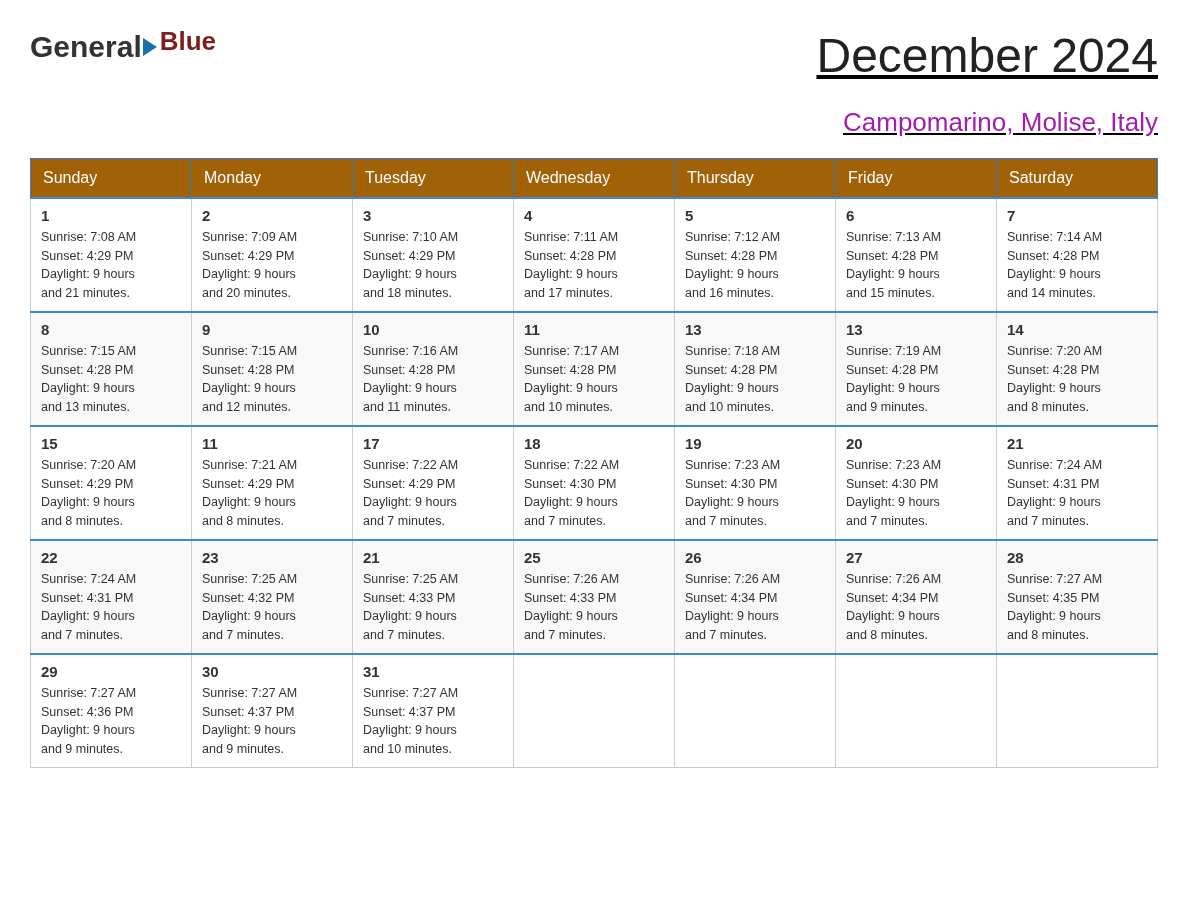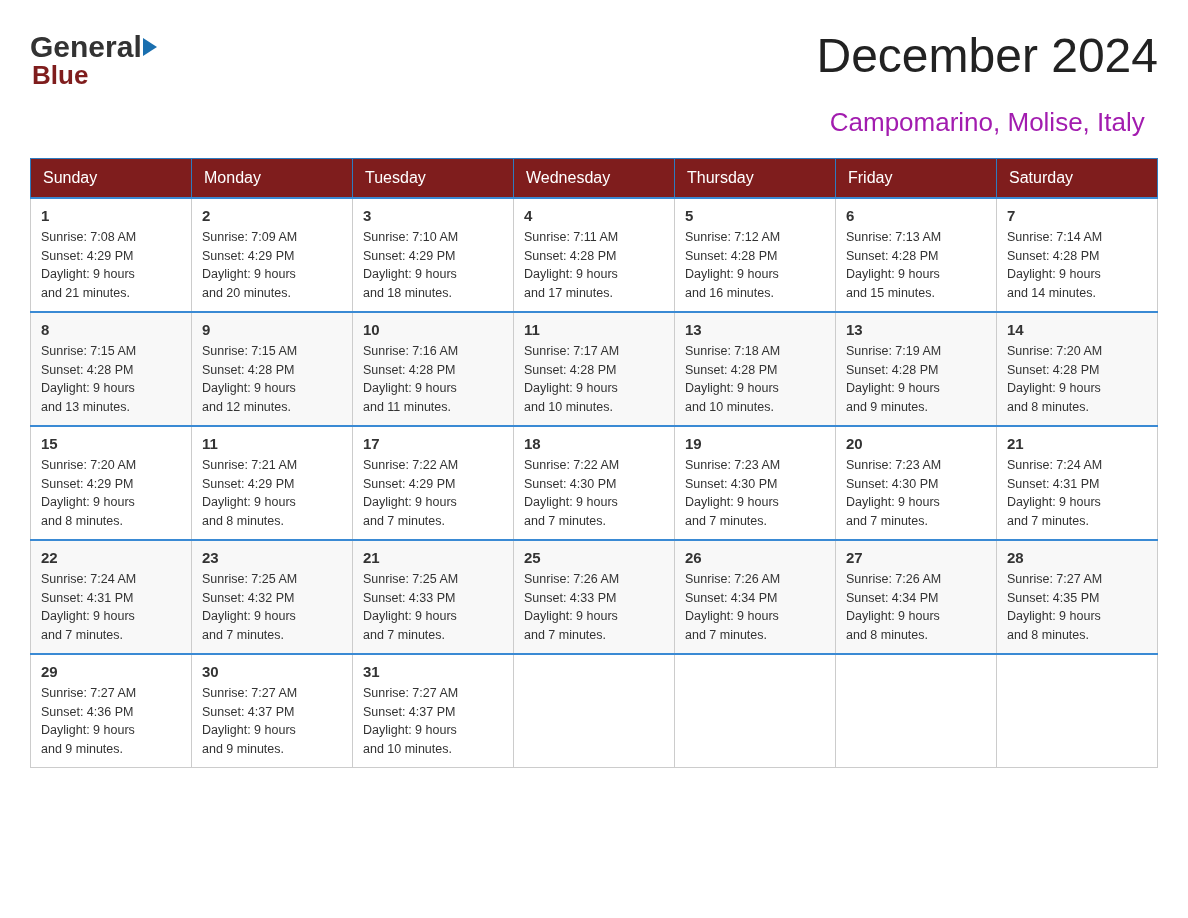--- a/index.html
+++ b/index.html
@@ -10,40 +10,41 @@
       width: 1188px;
       min-height: 918px;
     }
     .header {
       display: flex;
       justify-content: space-between;
       align-items: flex-start;
       margin-bottom: 20px;
     }
     .title-section {
-      text-align: center;
+      text-align: right;
+      text-decoration: underline;
     }
     .month-title {
       font-size: 48px;
       font-weight: normal;
       color: #222;
       line-height: 1.1;
     }
     .location-title {
       font-size: 26px;
       color: #a21caf;
       margin-top: 24px;
     }
     .calendar {
       width: 100%;
       border-collapse: collapse;
       border: 1px solid #ccc;
     }
     .calendar th {
-      background-color: #7f1d1d;
+      background-color: #a16207;
       color: #fff;
       font-size: 16px;
       font-weight: normal;
       padding: 10px 12px;
       text-align: left;
       border: 1px solid #2e7bbf;
     }
     .calendar td {
       vertical-align: top;
       padding: 8px 10px;
@@ -69,21 +70,21 @@
       font-size: 12.5px;
       line-height: 1.5;
       color: #333;
     }
     .empty-cell {
       background-color: #fff !important;
     }
     
     .logo-container {
       display: flex;
-      flex-direction: column;
+      flex-direction: row;
     }
     .logo-row1 {
       display: flex;
       align-items: center;
       font-size: 30px;
       font-weight: bold;
       color: #333;
     }
     .logo-arrow {
       display: inline-block;

